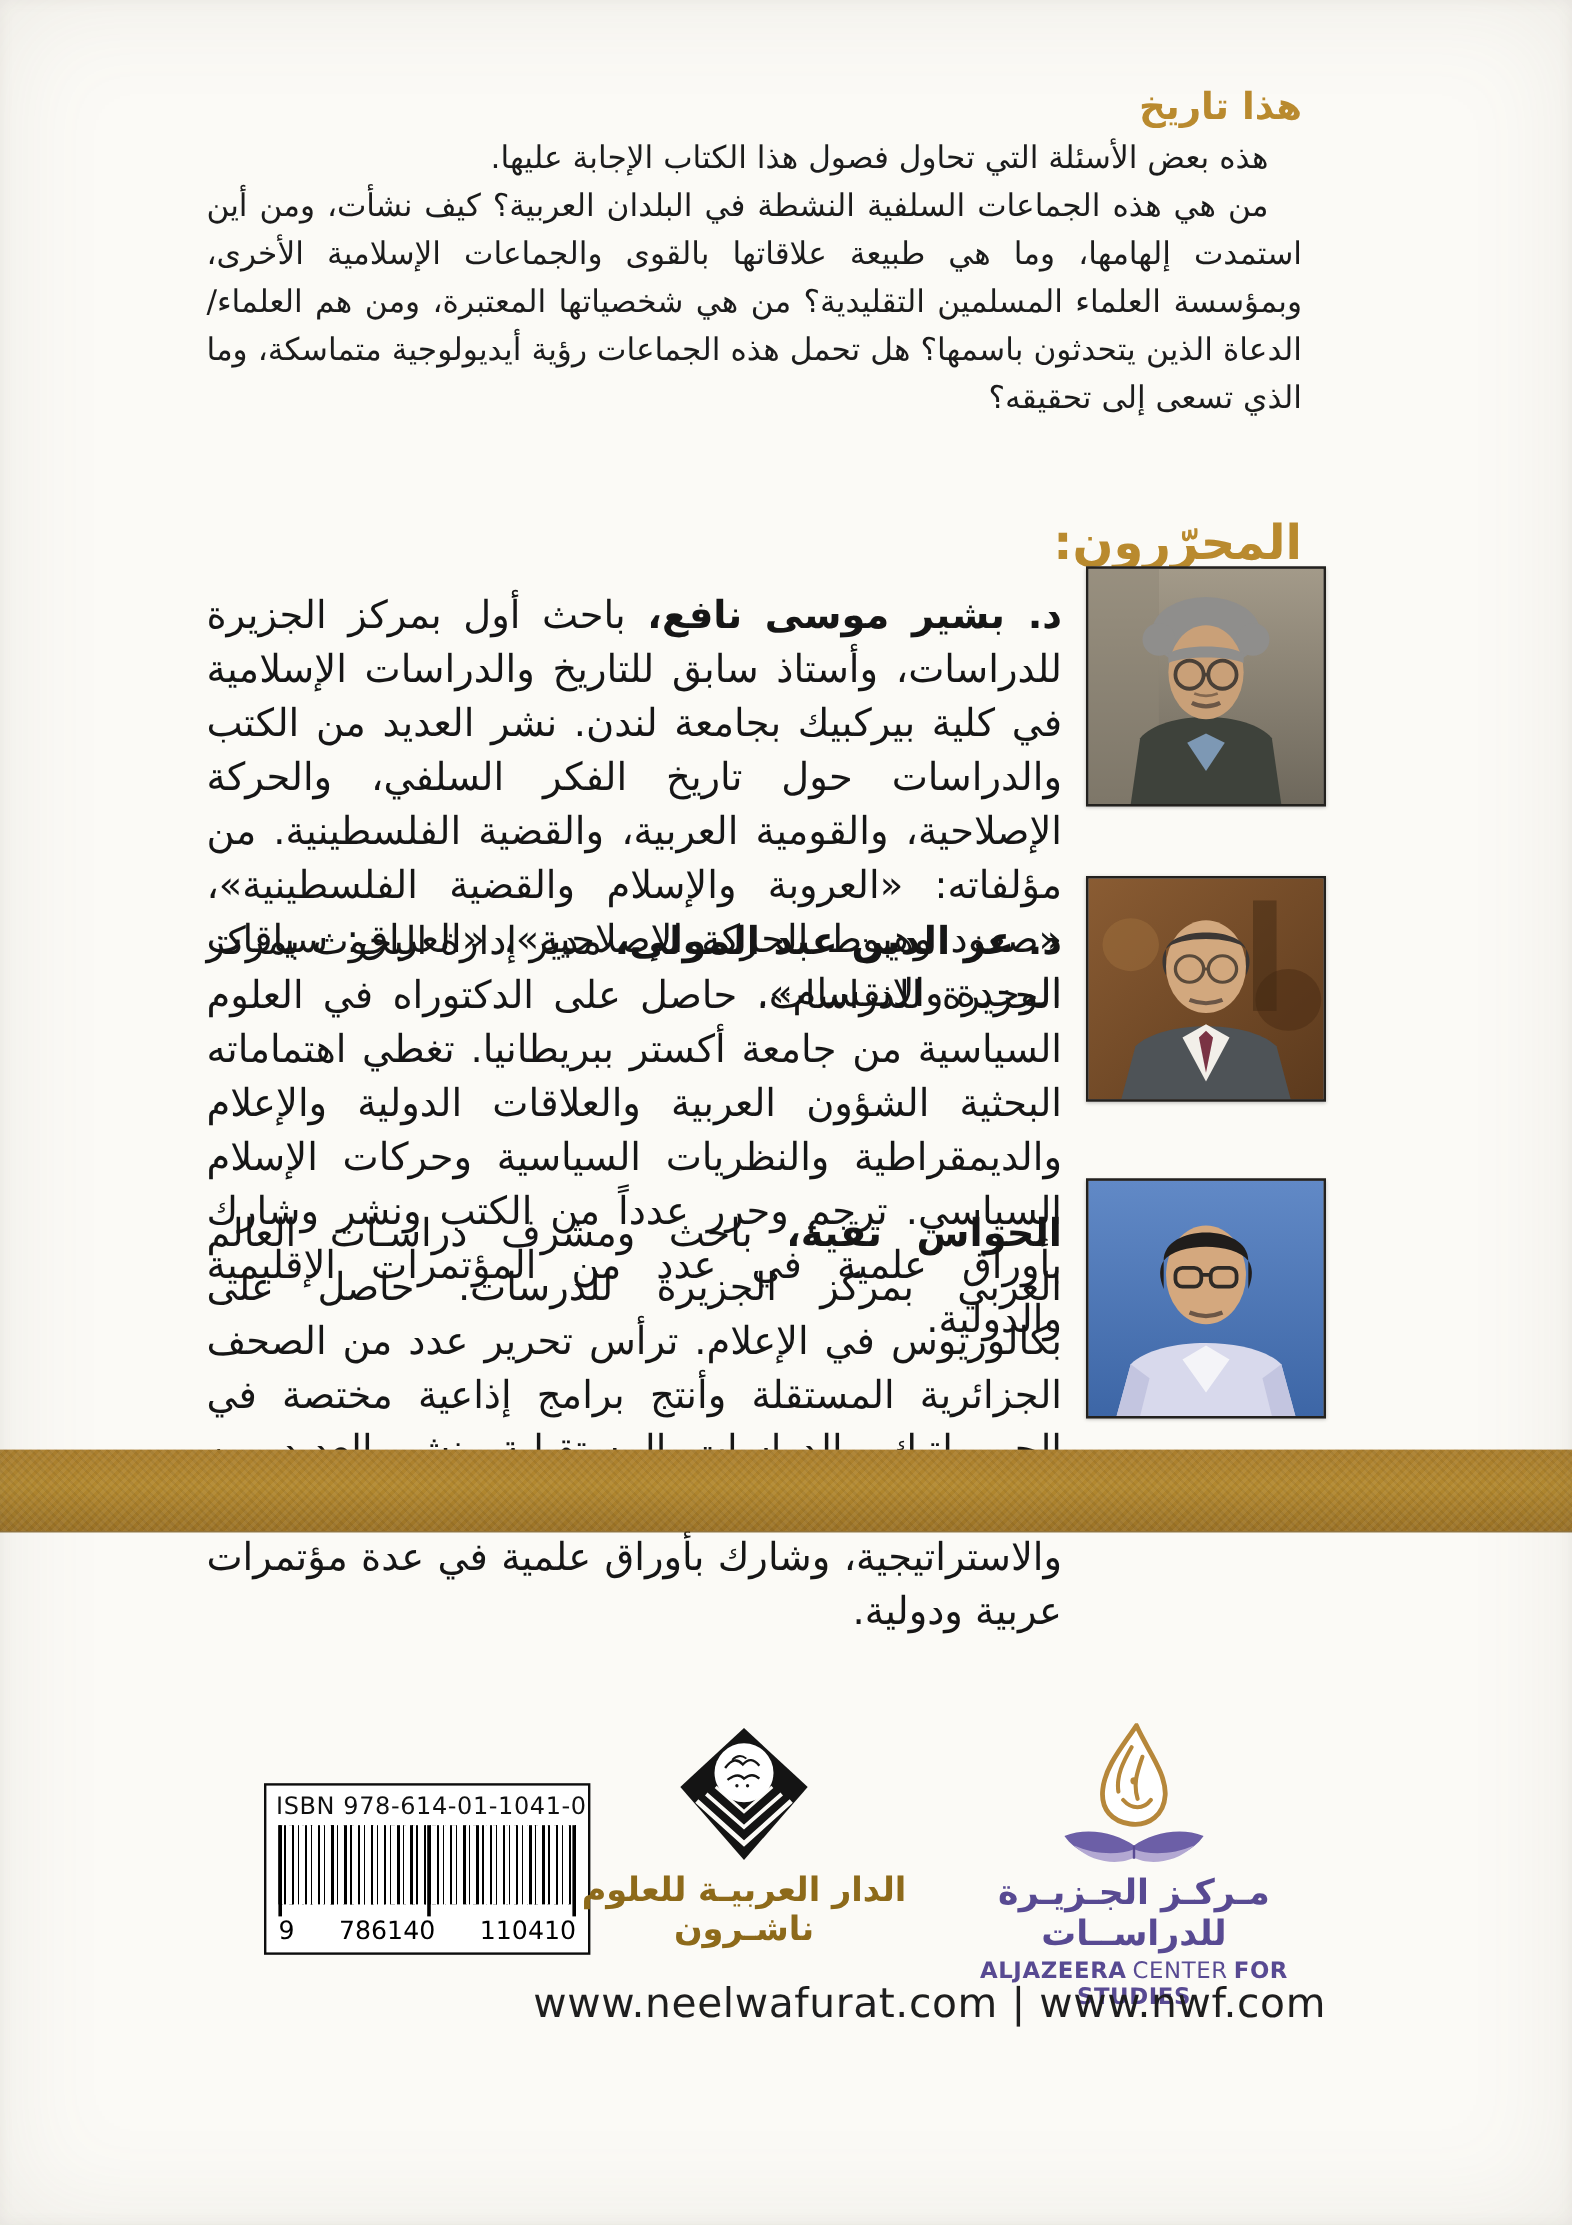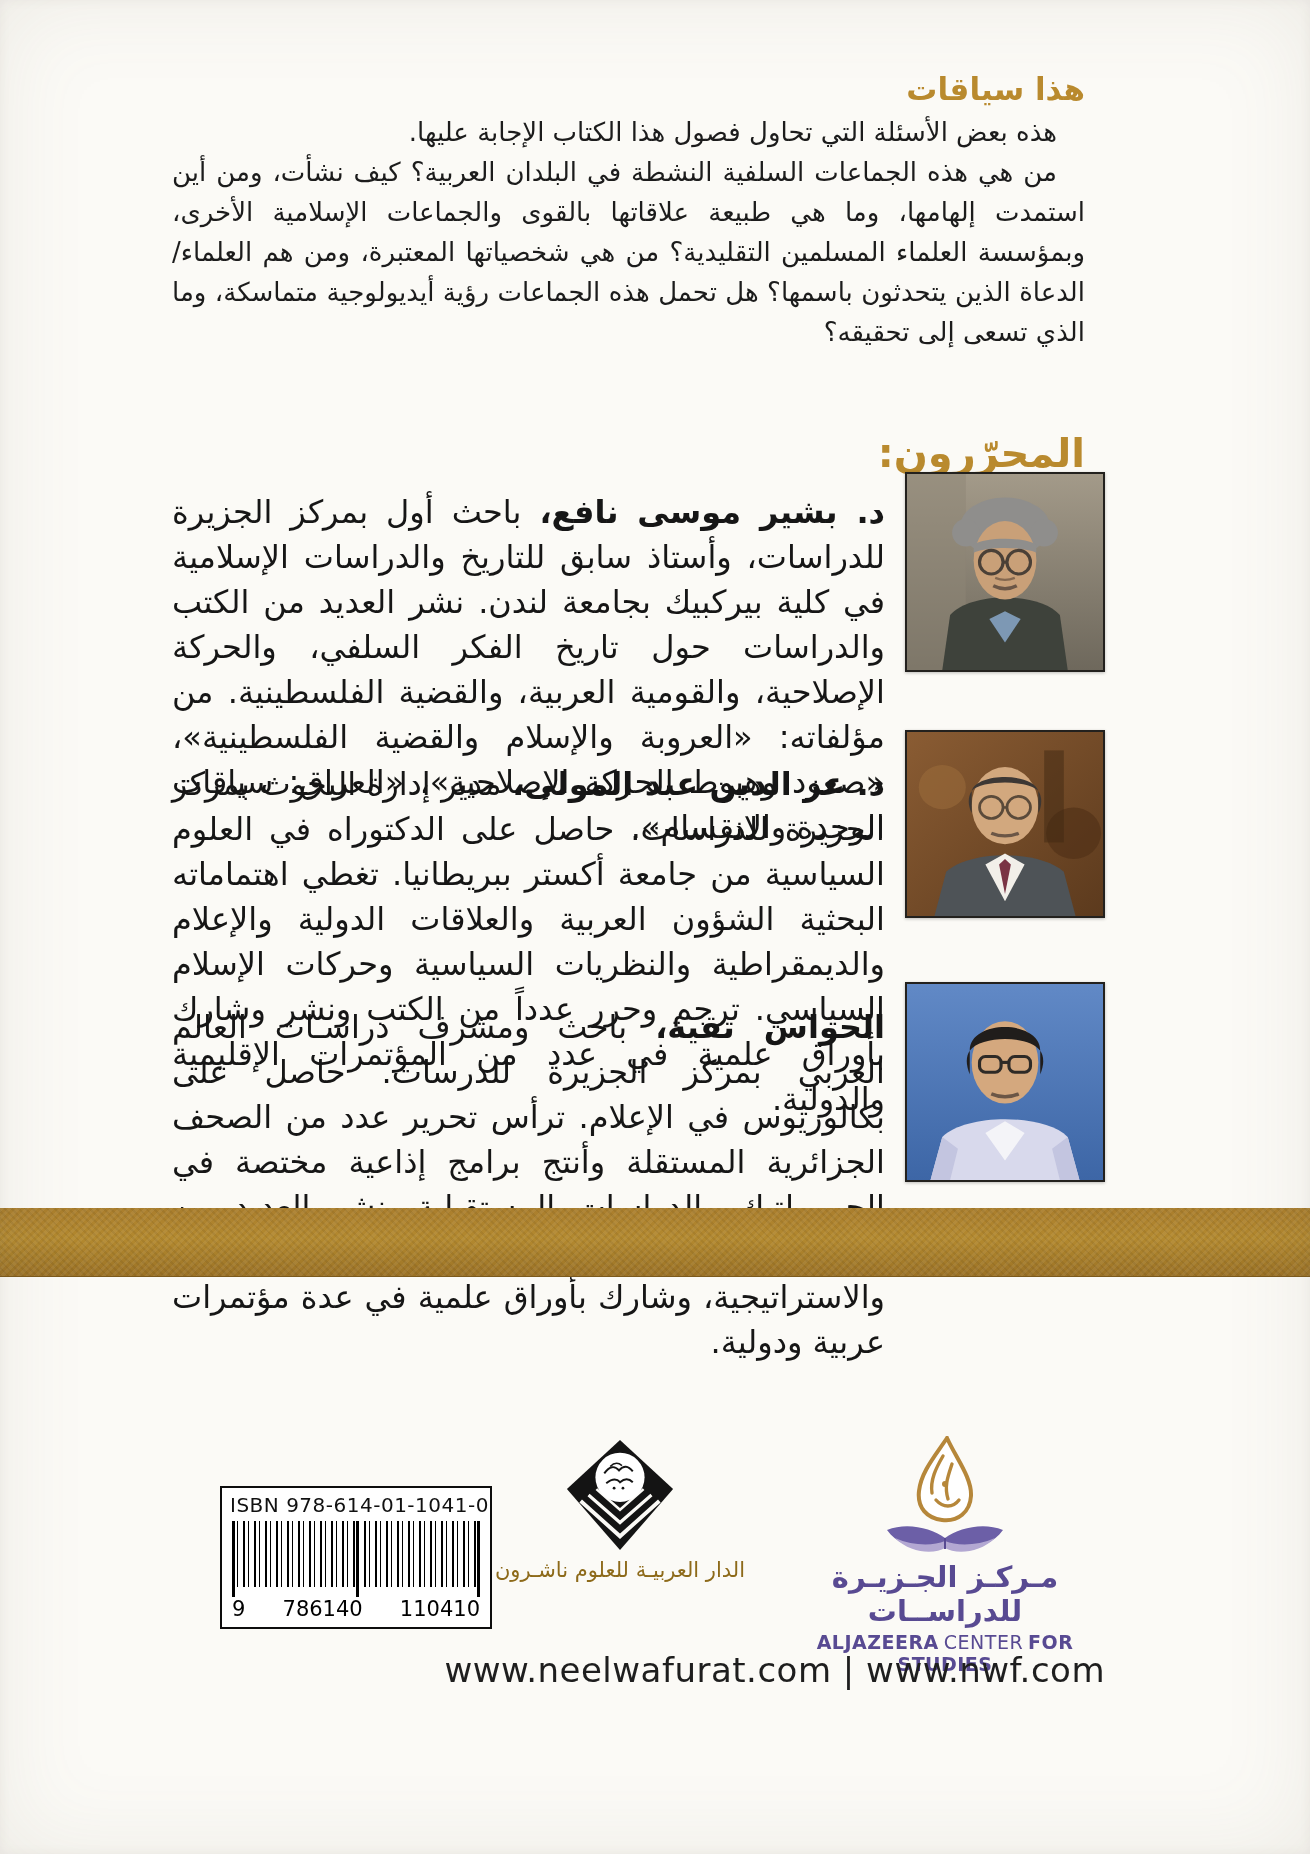--- a/index.html
+++ b/index.html
@@ -76,41 +76,41 @@
       repeating-linear-gradient(90deg,rgba(0,0,0,0) 0 3px,#000 3px 4px,rgba(0,0,0,0) 4px 9px,#000 9px 12px,rgba(0,0,0,0) 12px 17px);
   }
   .guard{position:absolute;top:0;width:3px;height:76px;background:#000;}
   .guard.g1{left:0;} .guard.g2{left:50%;} .guard.g3{right:0;}
   .barcode-digits{
     display:flex;justify-content:space-between;align-items:flex-end;
     font-size:21px;color:#000;margin-top:10px;padding:0 2px;
     font-family:"DejaVu Sans",sans-serif;
   }
   .asp{position:absolute;left:470px;top:1438px;width:300px;text-align:center;}
-  .asp-name-ar{font-size:21px;font-weight:normal;color:#8d6a1a;margin-top:4px;direction:rtl;}
+  .asp-name-ar{font-size:28px;font-weight:bold;color:#8d6a1a;margin-top:4px;direction:rtl;}
   .asp-name-en{font-size:19px;font-weight:bold;color:#4f58ae;margin-top:3px;}
   .ajcs{position:absolute;left:780px;top:1436px;width:330px;text-align:center;}
   .ajcs-ar{font-size:29px;font-weight:bold;color:#584a92;margin-top:2px;direction:rtl;}
   .ajcs-en{font-size:19px;color:#584a92;margin-top:3px;letter-spacing:.5px;}
   .ajcs-en .b{font-weight:bold;}
   .ajcs-en .m{font-weight:normal;margin:0 5px;}
   .site-row{
     position:absolute;left:200px;right:205px;top:1650px;
     display:flex;direction:rtl;align-items:center;gap:18px;
   }
   .availability{font-size:25px;font-weight:bold;color:#141414;white-space:nowrap;}
   .urls{font-size:34px;color:#1e1e1e;white-space:nowrap;letter-spacing:.5px;}
 </style>
 </head>
 <body>
 
 <div class="page">
 
   <div class="intro">
-    <h2 class="gold-title">هذا سياقات</h2>
+    <h2 class="gold-title">هذا تاريخ</h2>
     <p>هذه بعض الأسئلة التي تحاول فصول هذا الكتاب الإجابة عليها.</p>
     <p>من هي هذه الجماعات السلفية النشطة في البلدان العربية؟ كيف نشأت، ومن أين استمدت إلهامها، وما هي طبيعة علاقاتها بالقوى والجماعات الإسلامية الأخرى، وبمؤسسة العلماء المسلمين التقليدية؟ من هي شخصياتها المعتبرة، ومن هم العلماء/الدعاة الذين يتحدثون باسمها؟ هل تحمل هذه الجماعات رؤية أيديولوجية متماسكة، وما الذي تسعى إلى تحقيقه؟</p>
   </div>
 
   <div class="editors-title">المحرّرون:</div>
 
   <p class="bio bio-1"><span class="bio-name">د. بشير موسى نافع،</span><span> باحث أول بمركز الجزيرة للدراسات، وأستاذ سابق للتاريخ والدراسات الإسلامية في كلية بيركبيك بجامعة لندن. نشر العديد من الكتب والدراسات حول تاريخ الفكر السلفي، والحركة الإصلاحية، والقومية العربية، والقضية الفلسطينية. من مؤلفاته: «العروبة والإسلام والقضية الفلسطينية»، «صعود وهبوط الحركة الإصلاحية»، «العراق: سياقات الوحدة والانقسام».</span></p>
 
   <div class="photo photo-1">
     <svg viewBox="0 0 100 100" preserveAspectRatio="none">

